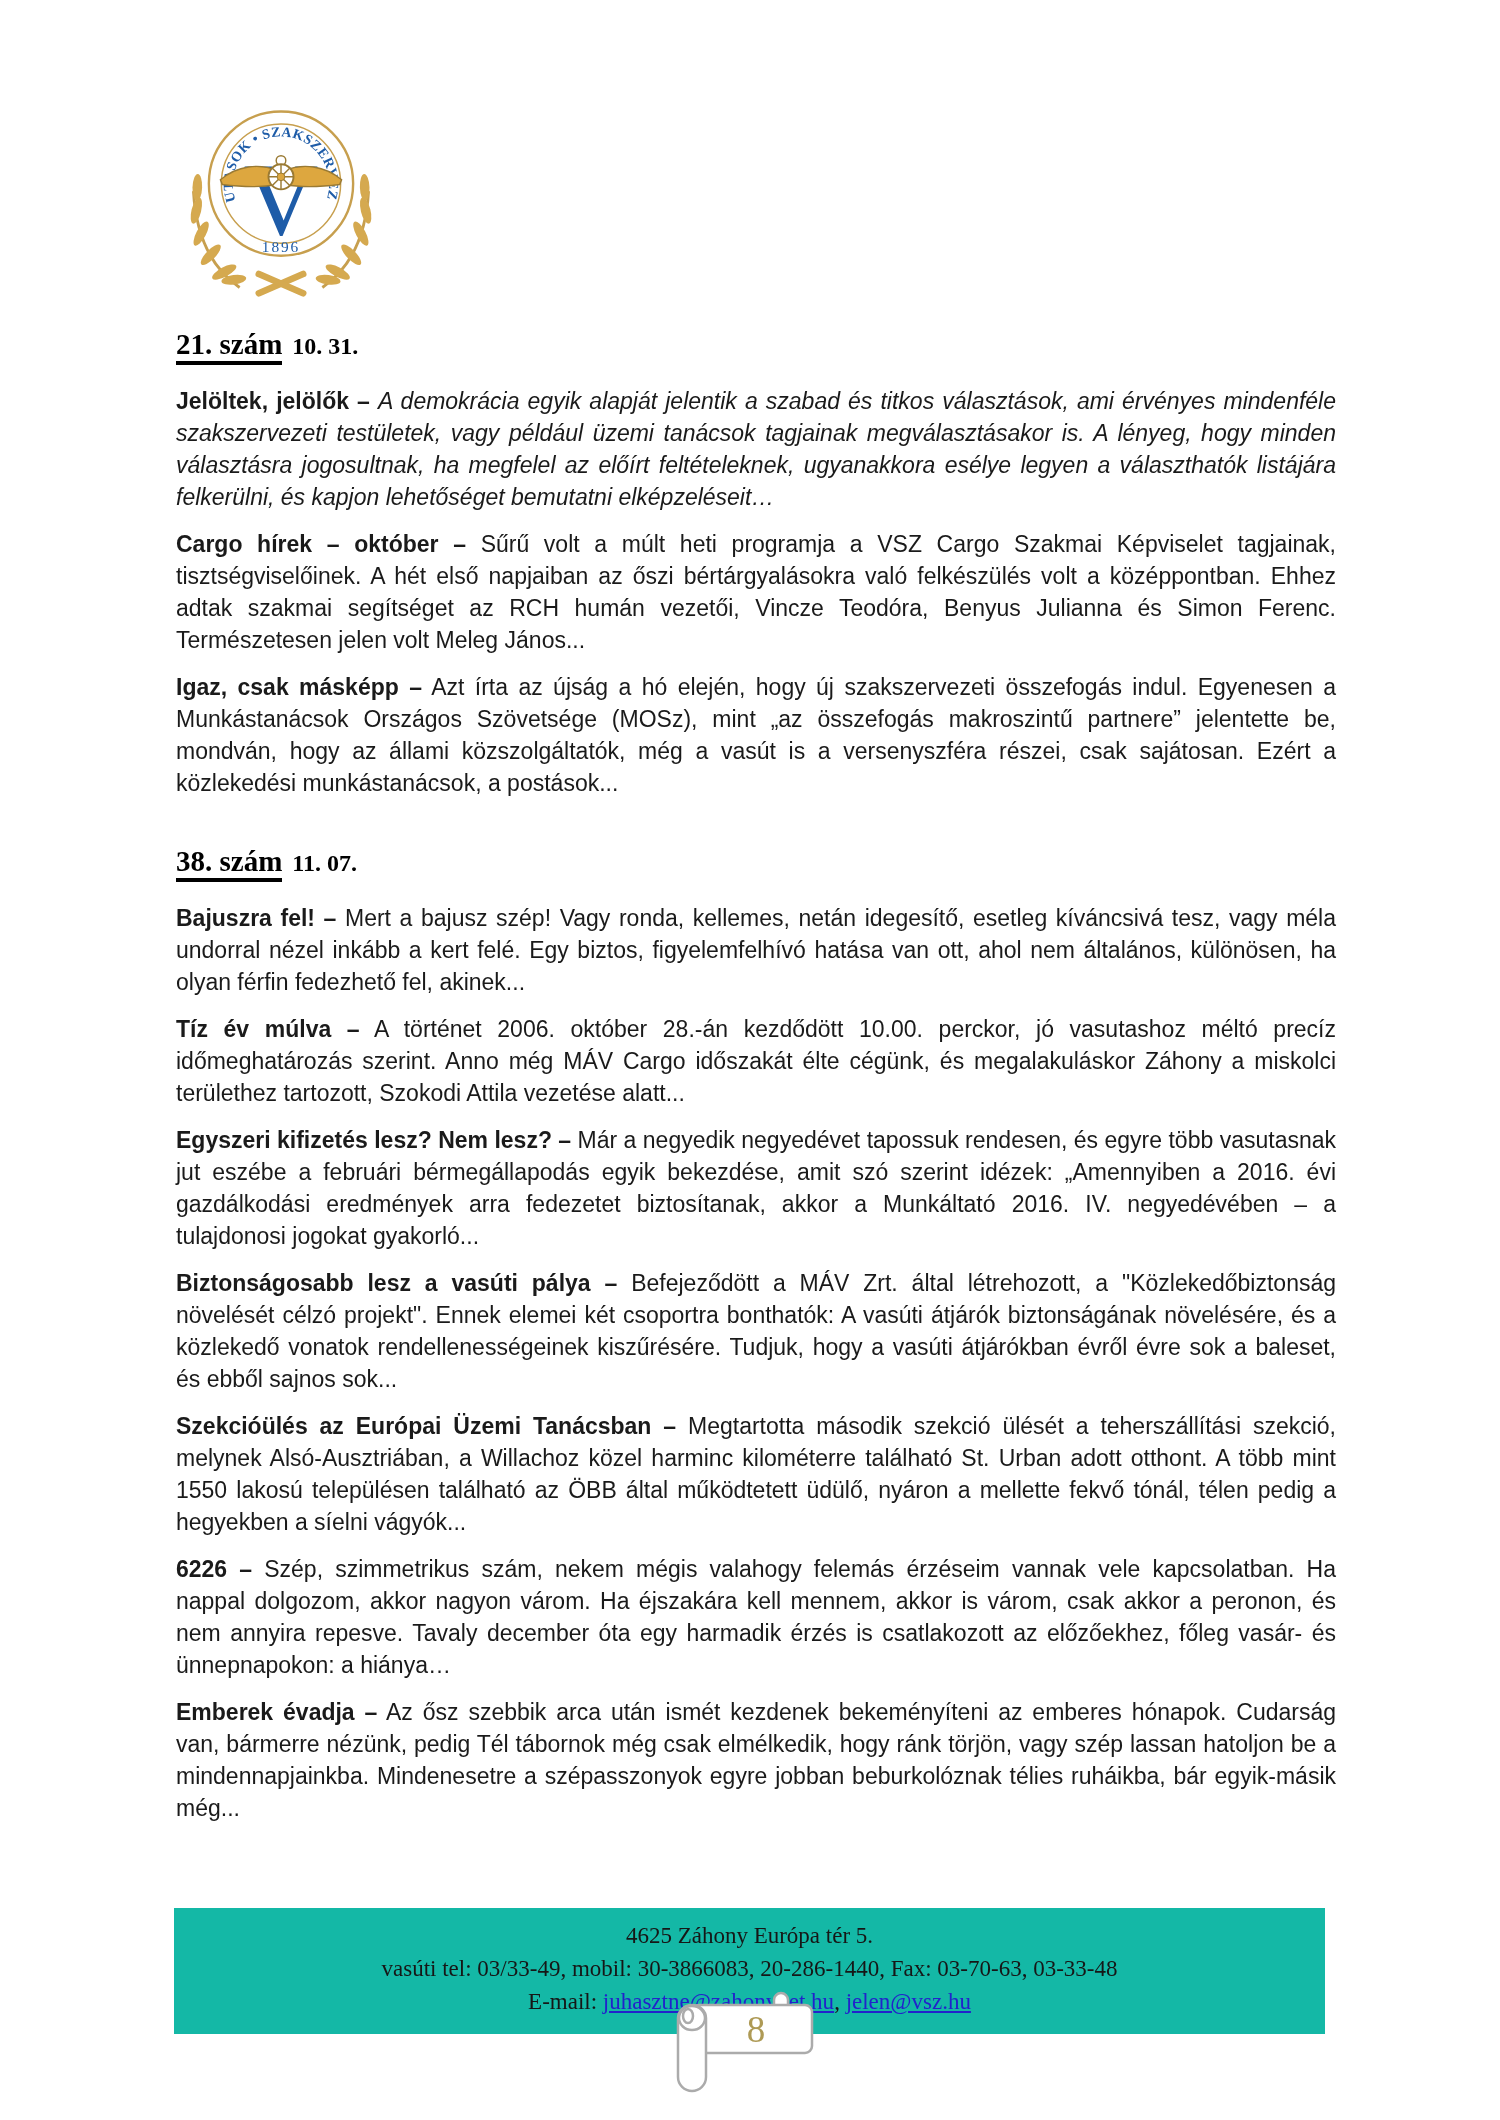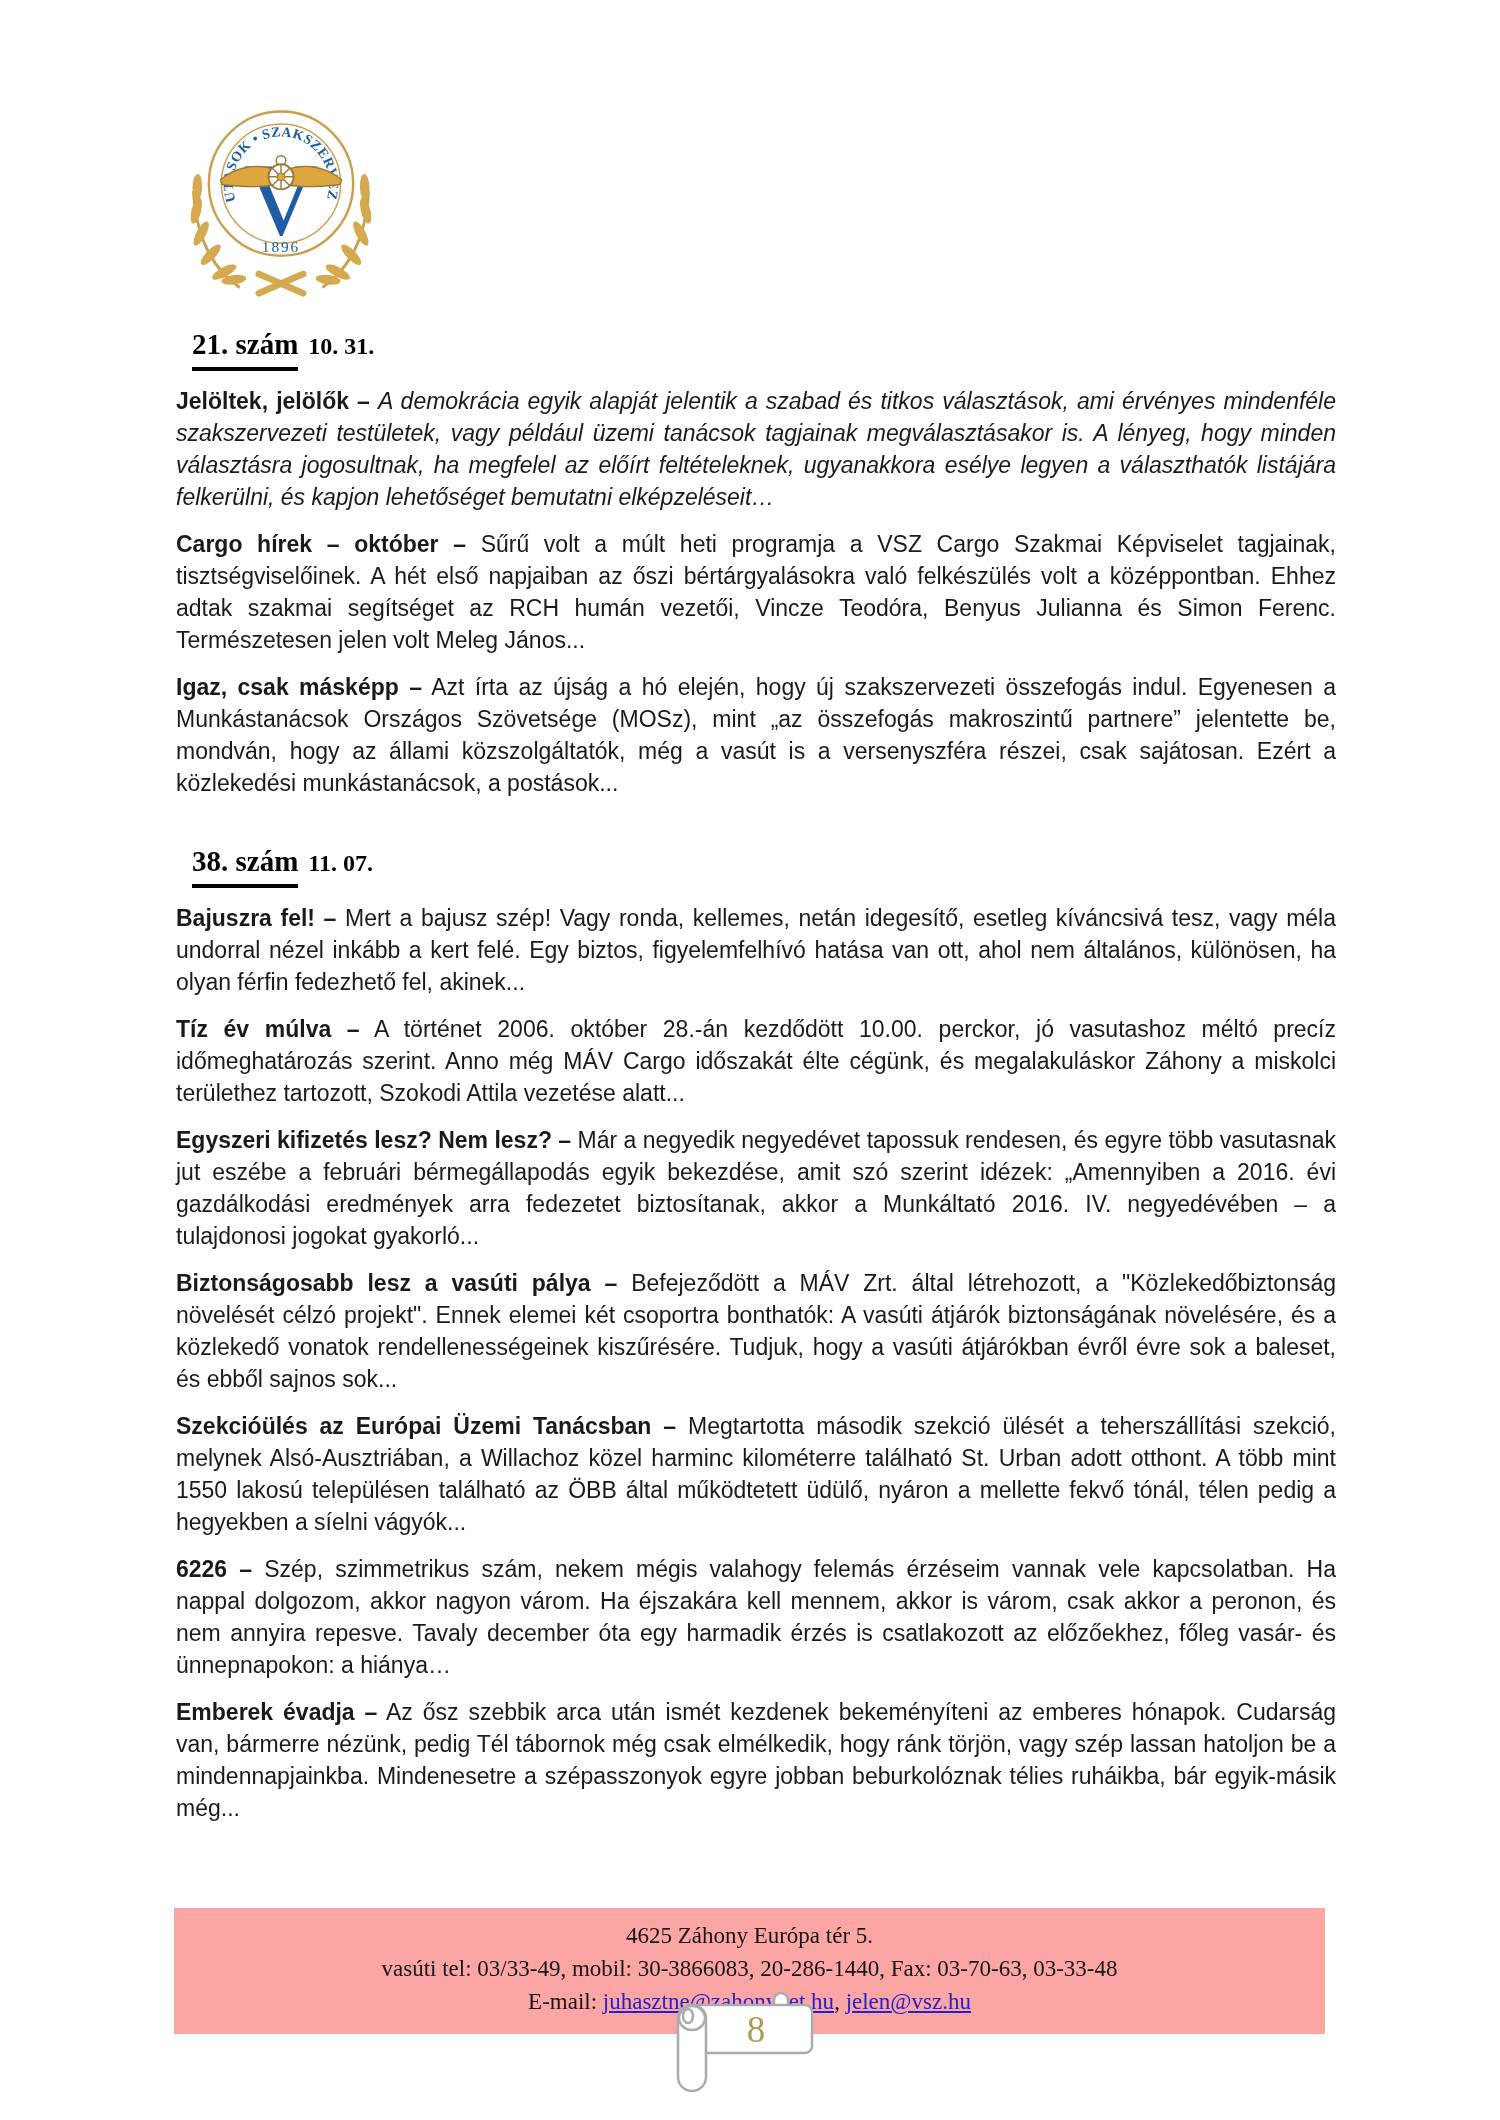--- a/index.html
+++ b/index.html
@@ -11,29 +11,29 @@
   .page-title{position:absolute;left:388px;top:246px;width:1000px;
               font-family:"Liberation Serif","DejaVu Serif",serif;
               font-size:34px;color:#151515;white-space:nowrap;}
 
   
   .content{position:absolute;left:176px;top:326px;width:1160px;}
   .section-heading{font-family:"Liberation Serif","DejaVu Serif",serif;
                    font-weight:bold;font-size:29px;line-height:36px;color:#000;
                    margin:44px 0 21px 0;}
   .section-heading:first-child{margin-top:0;}
-  .section-heading .num{border-bottom:4px solid #000;padding-bottom:7px;margin-left:16px;}
+  .section-heading .num{border-bottom:4px solid #000;padding-bottom:1px;}
   .section-heading .date{font-size:24px;margin-left:10px;}
   p.article{font-size:23px;line-height:32px;text-align:justify;margin:0 0 15px 0;}
   p.article .lead{font-weight:bold;}
   p.article .body.italic{font-style:italic;margin-top:39px;}
 
   
   .footer{position:absolute;left:174px;top:1908px;width:1151px;height:126px;
-          background:#fca5a5;text-align:center;
+          background:#14b8a6;text-align:center;
           font-family:"Liberation Serif","DejaVu Serif",serif;
           font-size:23px;color:#161616;padding-top:11px;box-sizing:border-box;}
   .footer .line{line-height:33px;}
   .footer a{color:#2222CC;text-decoration:underline;}
 
   
   .page-scroll{position:absolute;left:676px;top:1991px;}
   .page-scroll text{font-family:"Liberation Serif","DejaVu Serif",serif;
                     font-size:37px;fill:#AE9A55;}
 </style>

